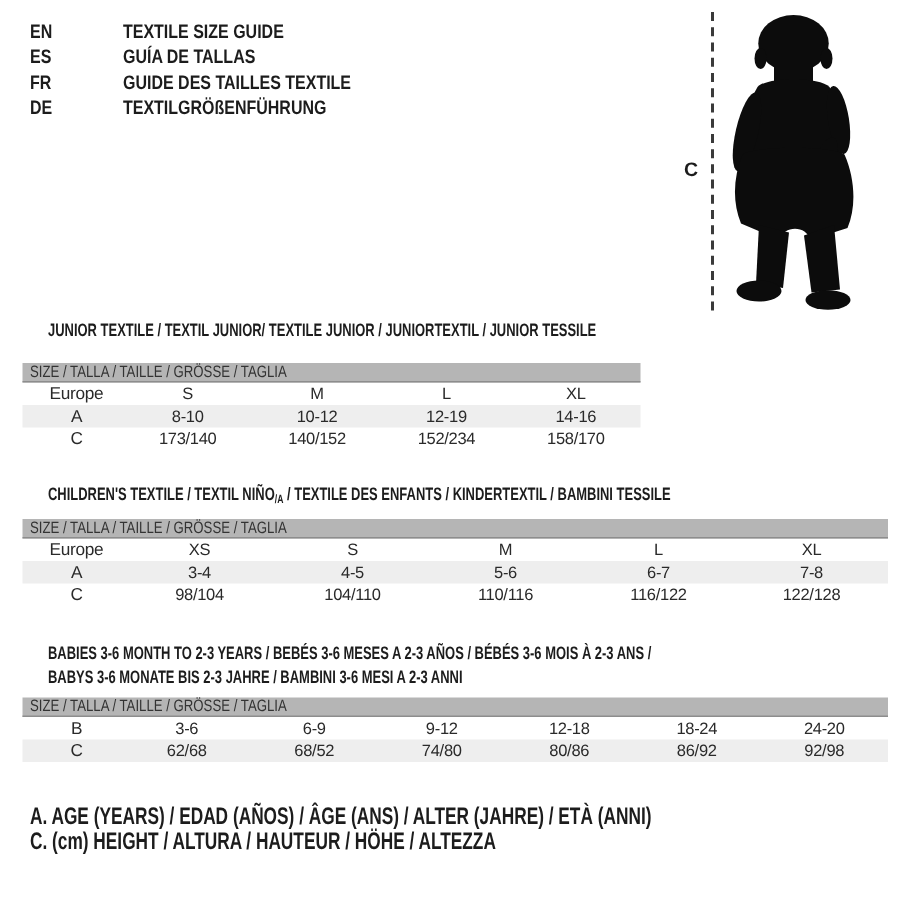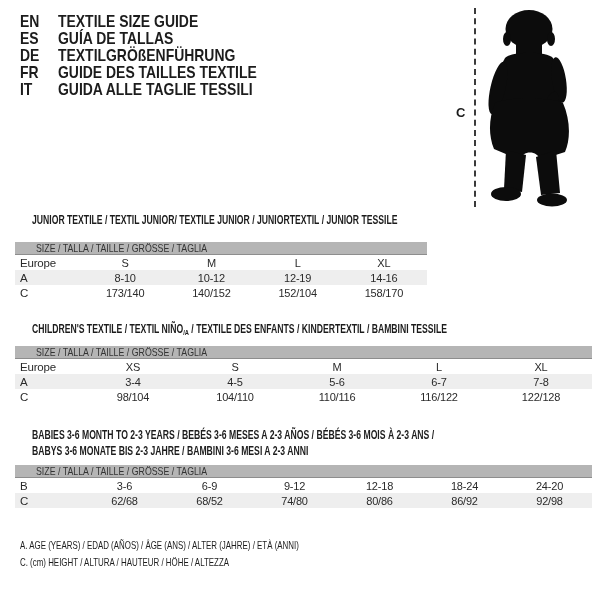--- a/index.html
+++ b/index.html
@@ -7,69 +7,65 @@
     position:relative;width:600px;height:600px;background:#fff;overflow:hidden;
     font-family:"Liberation Sans","DejaVu Sans",sans-serif;color:#1c1c1c;
   }
   
   .cnL{display:inline-block;white-space:nowrap;transform:scaleX(0.82);transform-origin:0 50%;}
   .cnT{display:inline-block;white-space:nowrap;transform:scaleX(0.72);transform-origin:0 50%;}
   .cnB{display:inline-block;white-space:nowrap;transform:scaleX(0.80);transform-origin:0 50%;}
 
   
   .langs{position:absolute;left:20px;top:13px;}
-  .lang-row{height:17px;display:flex;align-items:center;font-weight:bold;font-size:17px;}
+  .lang-row{height:17px;display:flex;align-items:flex-start;font-weight:bold;font-size:13px;gap:24px;}
   .lang-code{width:38px;}
   
   .dash{position:absolute;left:474px;top:8px;height:199px;width:0;border-left:2px dashed #3a3a3a;}
   .c-label{position:absolute;left:456px;top:105px;font-weight:bold;font-size:13px;}
   .baby{position:absolute;left:482px;top:8px;width:92px;height:200px;}
 
   
   .ttl{position:absolute;left:32px;font-weight:bold;font-size:12px;line-height:14px;white-space:nowrap;}
   .ttl2{line-height:16px;}
 
   
   .tbl{position:absolute;left:15px;}
-  .bar{height:12px;background:#b5b5b5;border-bottom:1px solid #8d8d8d;display:flex;align-items:center;padding-left:21px;font-size:11px;color:#333;}
+  .bar{height:12px;background:#b5b5b5;border-bottom:1px solid #8d8d8d;display:flex;align-items:center;padding-left:5px;font-size:11px;color:#333;}
   .row{display:flex;height:15px;align-items:center;font-size:11px;color:#2a2a2a;letter-spacing:-0.2px;}
   .row.stripe{background:#eeeeee;}
-  .rl{width:62px;padding-left:5px;font-size:11.5px;}
+  .rl{width:62px;padding-left:5px;font-size:11.5px;text-align:center;}
   .cl{flex:1;text-align:center;}
 
   
   .notes{position:absolute;left:20px;top:536px;}
-  .note-row{height:17px;display:flex;align-items:center;font-weight:normal;font-size:11px;}
+  .note-row{height:17px;display:flex;align-items:center;font-weight:bold;font-size:16px;}
   sub.szsub{font-size:8px;vertical-align:-2px;}
 </style>
 </head>
 <body>
 
 <div class="page">
 
   <div class="langs">
     <div class="lang-row">
       <span class="lang-code"><span class="cnL">EN</span></span>
       <span class="cnL">TEXTILE SIZE GUIDE</span>
     </div>
     <div class="lang-row">
       <span class="lang-code"><span class="cnL">ES</span></span>
       <span class="cnL">GUÍA DE TALLAS</span>
     </div>
     <div class="lang-row">
-      <span class="lang-code"><span class="cnL">DE</span></span>
-      <span class="cnL">TEXTILGRÖßENFÜHRUNG</span>
-    </div>
-    <div class="lang-row">
       <span class="lang-code"><span class="cnL">FR</span></span>
       <span class="cnL">GUIDE DES TAILLES TEXTILE</span>
     </div>
     <div class="lang-row">
-      <span class="lang-code"><span class="cnL">IT</span></span>
-      <span class="cnL">GUIDA ALLE TAGLIE TESSILI</span>
+      <span class="lang-code"><span class="cnL">DE</span></span>
+      <span class="cnL">TEXTILGRÖßENFÜHRUNG</span>
     </div>
   </div>
 
   <div class="dash"></div>
   <div class="c-label">C</div>
   <svg class="baby" viewBox="0 0 90 200" xmlns="http://www.w3.org/2000/svg">
     <g fill="#0c0c0c">
       <ellipse cx="46" cy="21" rx="23.5" ry="19"></ellipse>
       <ellipse cx="24" cy="31" rx="4" ry="7"></ellipse>
       <ellipse cx="68" cy="31" rx="4" ry="7"></ellipse>
@@ -104,21 +100,21 @@
       <span class="rl">A</span>
       <span class="cl">8-10</span>
       <span class="cl">10-12</span>
       <span class="cl">12-19</span>
       <span class="cl">14-16</span>
     </div>
     <div class="row">
       <span class="rl">C</span>
       <span class="cl">173/140</span>
       <span class="cl">140/152</span>
-      <span class="cl">152/104</span>
+      <span class="cl">152/234</span>
       <span class="cl">158/170</span>
     </div>
   </div>
 
   <div class="ttl" style="top:322px;">
     <span class="cnT"><span>CHILDREN'S TEXTILE / TEXTIL NIÑO</span><sub class="szsub">/A</sub><span> / TEXTILE DES ENFANTS / KINDERTEXTIL / BAMBINI TESSILE</span></span>
   </div>
   <div class="tbl" style="top:346px;width:577px;">
     <div class="bar">
       <span class="cnB">SIZE / TALLA / TAILLE / GRÖSSE / TAGLIA</span>

